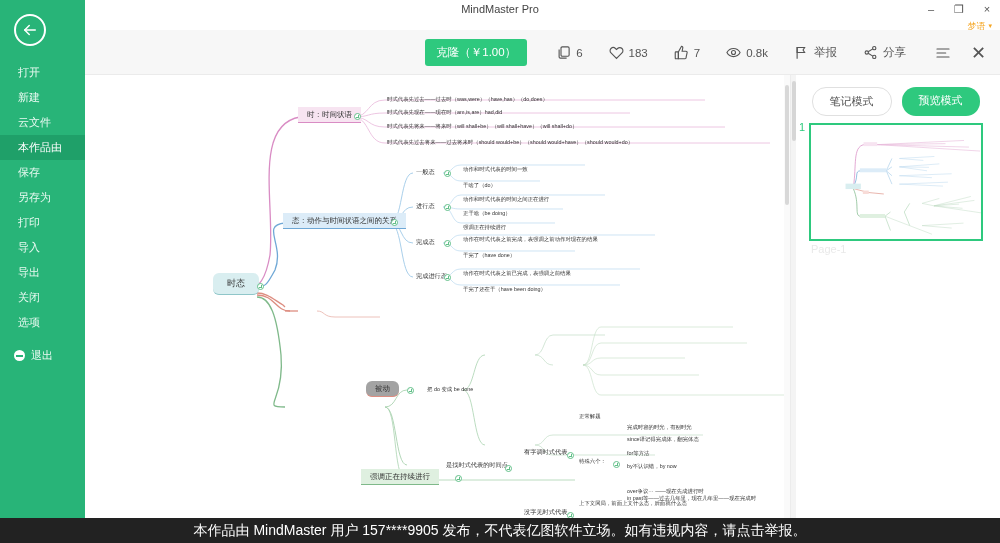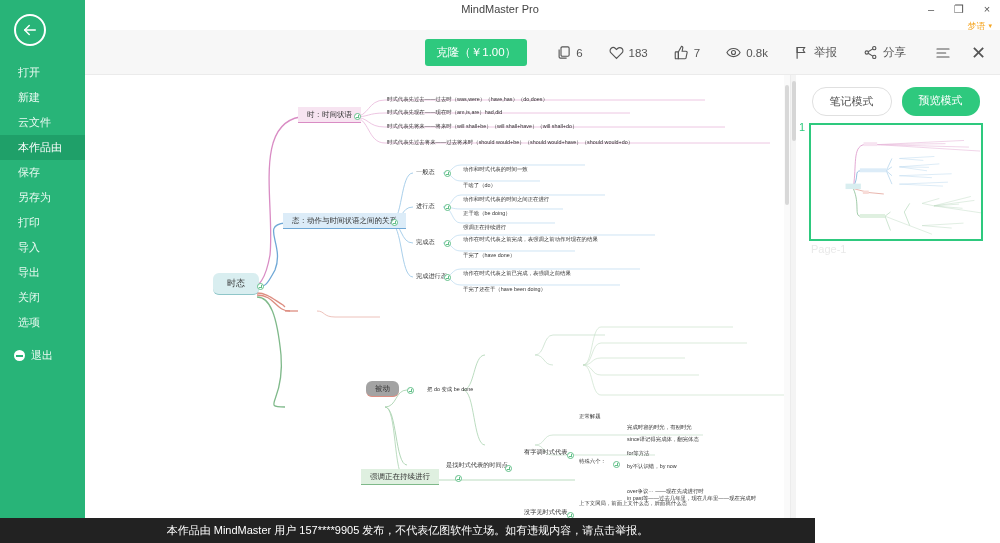--- a/index.html
+++ b/index.html
@@ -98,22 +98,22 @@
   #thumbbox { position:absolute; left:0; top:0; width:174px; height:118px;
     border:2px solid #2ec97e; background:#fff; overflow:hidden; }
   #pagelabel { position:absolute; left:2px; top:120px; font-size:11px;
     color:#e9e9e9; }
   #rpanel-scroll { position:absolute; left:0; top:0; width:5px; height:443px;
     background:#f4f4f4; }
   #rpanel-scroll .thumb { position:absolute; left:0.5px; top:6px; width:4px;
     height:60px; background:#d6d6d6; border-radius:2px; }
 
   
-  #footer { position:absolute; left:0; top:518px; width:815px; height:25px;
-    background:#222; color:#fff; font-size:11px; display:flex;
+  #footer { position:absolute; left:0; top:518px; width:1000px; height:25px;
+    background:#222; color:#fff; font-size:14px; display:flex;
     align-items:center; justify-content:center; }
 </style>
 </head>
 <body>
 
 <div id="titlebar">
   <div class="title">MindMaster Pro</div>
   <div class="winbtns">
     <div class="winbtn">–</div>
     <div class="winbtn">❐</div>

